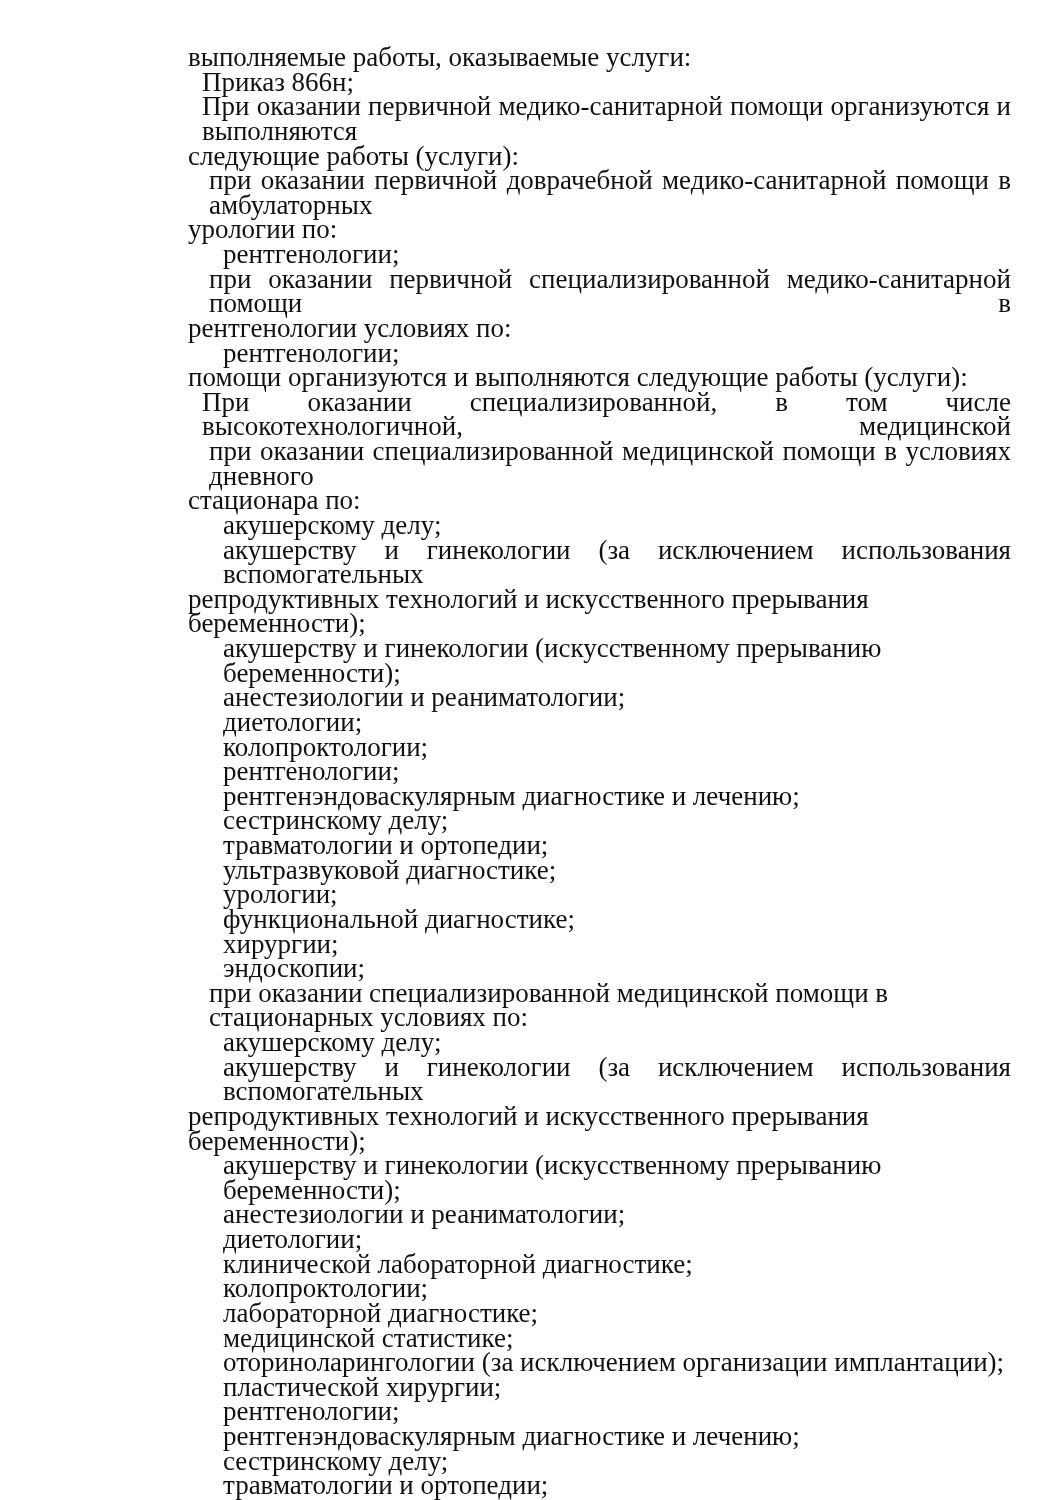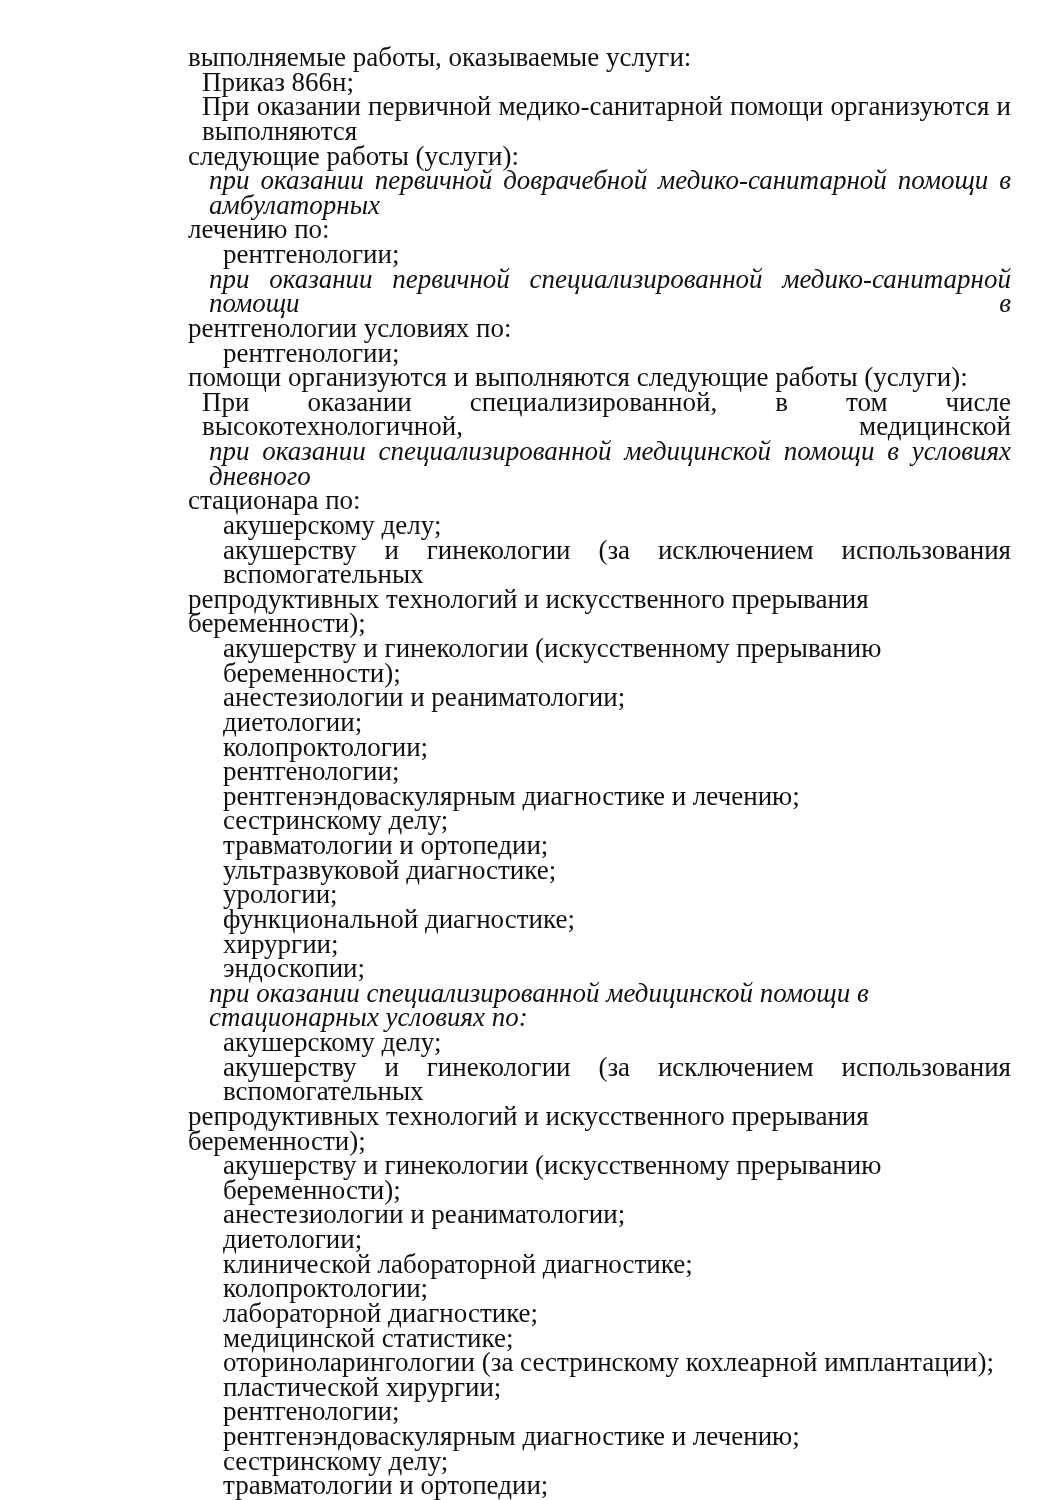--- a/index.html
+++ b/index.html
@@ -30,34 +30,34 @@
     text-align: left;
   }
   
   .line.j {
     text-align: justify;
     text-align-last: justify;
   }
   
   .i0 { padding-left: 0; }
   .i1 { padding-left: 14px; }
-  .i2 { padding-left: 21px; font-style: italic; }
+  .i2 { padding-left: 21px; }
   .i3 { padding-left: 35px; }
 </style>
 </head>
 <body>
 
 <div class="page" style="background: rgb(255, 255, 255);">
   <div class="doc" id="doc-body" style="color: rgb(17, 17, 17);">
       <div class="line i0">выполняемые работы, оказываемые услуги:</div>
       <div class="line i1">Приказ 866н;</div>
       <div class="line i1 j">При оказании первичной медико-санитарной помощи организуются и выполняются</div>
       <div class="line i0">следующие работы (услуги):</div>
       <div class="line i2 j">при оказании первичной доврачебной медико-санитарной помощи в амбулаторных</div>
-      <div class="line i0">лечению по:</div>
+      <div class="line i0">урологии по:</div>
       <div class="line i3">рентгенологии;</div>
       <div class="line i2 j">при оказании первичной специализированной медико-санитарной помощи в</div>
       <div class="line i0">рентгенологии условиях по:</div>
       <div class="line i3">рентгенологии;</div>
       <div class="line i0">помощи организуются и выполняются следующие работы (услуги):</div>
       <div class="line i1 j">При оказании специализированной, в том числе высокотехнологичной, медицинской</div>
       <div class="line i2 j">при оказании специализированной медицинской помощи в условиях дневного</div>
       <div class="line i0">стационара по:</div>
       <div class="line i3">акушерскому делу;</div>
       <div class="line i3 j">акушерству и гинекологии (за исключением использования вспомогательных</div>
@@ -79,21 +79,21 @@
       <div class="line i3">акушерскому делу;</div>
       <div class="line i3 j">акушерству и гинекологии (за исключением использования вспомогательных</div>
       <div class="line i0">репродуктивных технологий и искусственного прерывания беременности);</div>
       <div class="line i3">акушерству и гинекологии (искусственному прерыванию беременности);</div>
       <div class="line i3">анестезиологии и реаниматологии;</div>
       <div class="line i3">диетологии;</div>
       <div class="line i3">клинической лабораторной диагностике;</div>
       <div class="line i3">колопроктологии;</div>
       <div class="line i3">лабораторной диагностике;</div>
       <div class="line i3">медицинской статистике;</div>
-      <div class="line i3">оториноларингологии (за сестринскому кохлеарной имплантации);</div>
+      <div class="line i3">оториноларингологии (за исключением организации имплантации);</div>
       <div class="line i3">пластической хирургии;</div>
       <div class="line i3">рентгенологии;</div>
       <div class="line i3">рентгенэндоваскулярным диагностике и лечению;</div>
       <div class="line i3">сестринскому делу;</div>
       <div class="line i3">травматологии и ортопедии;</div>
       <div class="line i3">трансфузиологии;</div>
       <div class="line i3">ультразвуковой диагностике;</div>
       <div class="line i3">урологии;</div>
     </div>
 </div>

